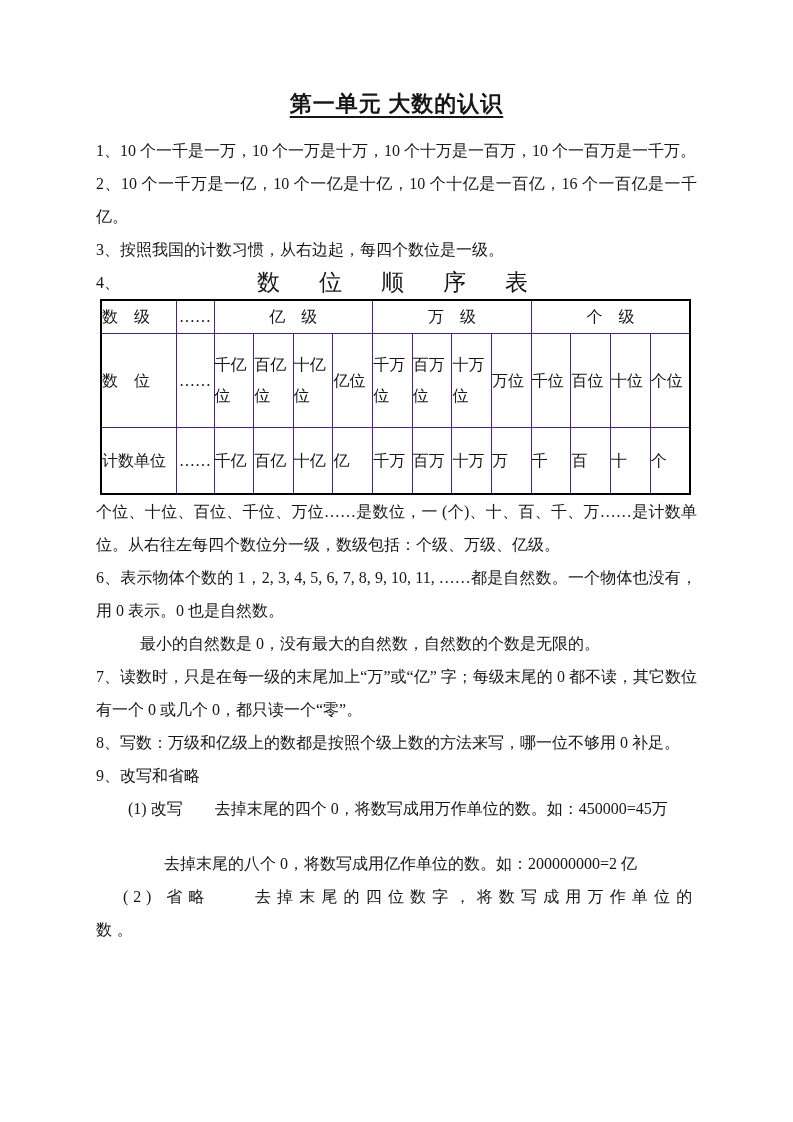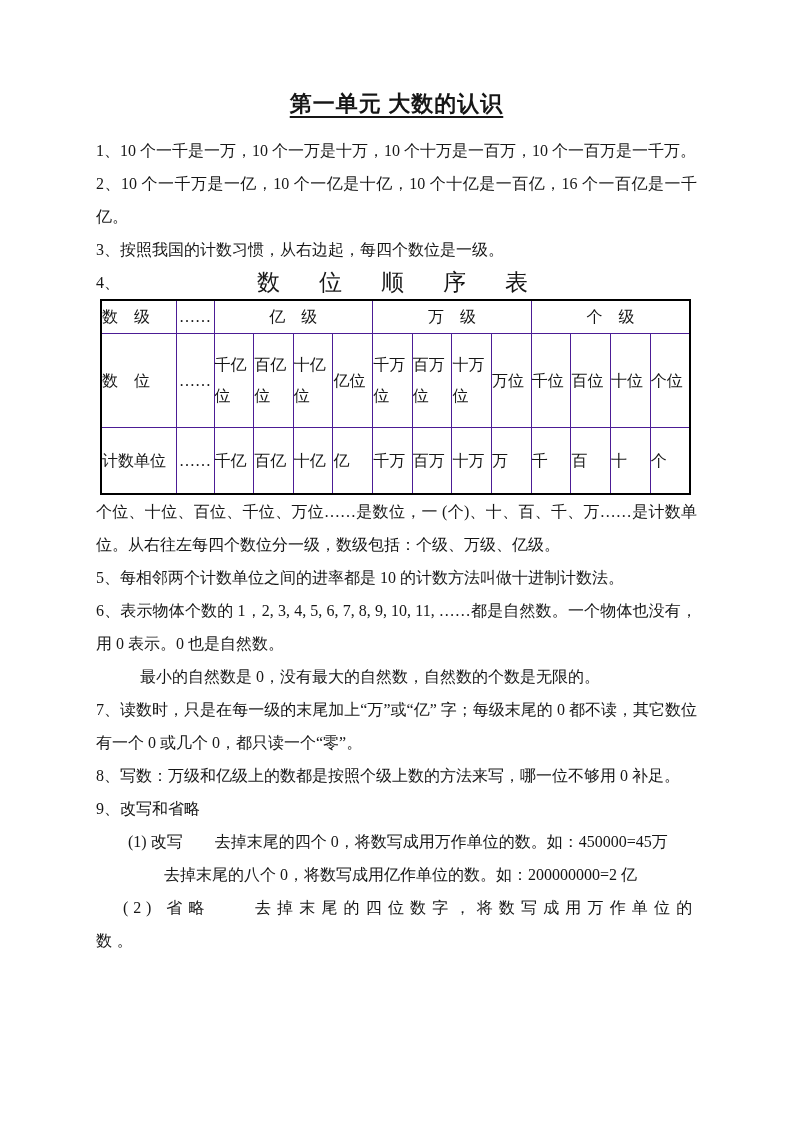--- a/index.html
+++ b/index.html
@@ -18,21 +18,21 @@
     font-size:22px; line-height:36px;
     font-weight:bold; text-align:center;
     text-decoration:underline;
     text-decoration-thickness:2px;
     text-underline-offset:5px;
     letter-spacing:1px;
   }
   .para { margin:0; line-height:33px; text-align:justify; }
   .indent-2  { text-indent:44px; }
   .indent-1  { text-indent:32px; }
-  .indent-4  { text-indent:68px; }
+  .indent-4  { text-indent:68px;margin-top:22px; }
   .p-stretch { text-indent:27px; letter-spacing:0.3em; }
 
   .caption-row { position:relative; height:32px; line-height:32px; margin-top:1px; }
   .caption-num { position:absolute; left:0; top:0; }
   .caption-title {
     display:block; text-align:center;
     font-weight:normal; font-size:23px; letter-spacing:8px;
   }
 
   table.pv {
@@ -106,21 +106,20 @@
       <td class="c-n">万</td>
       <td class="c-n">千</td>
       <td class="c-n">百</td>
       <td class="c-n">十</td>
       <td class="c-n">个</td>
     </tr>
   </tbody>
     </table>
 
   <p class="para">个位、十位、百位、千位、万位……是数位，一 (个)、十、百、千、万……是计数单位。从右往左每四个数位分一级，数级包括：个级、万级、亿级。</p>
-  <p class="para">5、每相邻两个计数单位之间的进率都是 10 的计数方法叫做十进制计数法。</p>
   <p class="para">6、表示物体个数的 1，2, 3, 4, 5, 6, 7, 8, 9, 10, 11, ……都是自然数。一个物体也没有，用 0 表示。0 也是自然数。</p>
   <p class="para indent-2">最小的自然数是 0，没有最大的自然数，自然数的个数是无限的。</p>
   <p class="para">7、读数时，只是在每一级的末尾加上“万”或“亿” 字；每级末尾的 0 都不读，其它数位有一个 0 或几个 0，都只读一个“零”。</p>
   <p class="para">8、写数：万级和亿级上的数都是按照个级上数的方法来写，哪一位不够用 0 补足。</p>
   <p class="para">9、改写和省略</p>
   <p class="para indent-1">(1) 改写　　去掉末尾的四个 0，将数写成用万作单位的数。如：450000=45万</p>
   <p class="para indent-4">去掉末尾的八个 0，将数写成用亿作单位的数。如：200000000=2 亿</p>
   <p class="para p-stretch">(2) 省略　　去掉末尾的四位数字，将数写成用万作单位的数。</p>
 
 </div>

